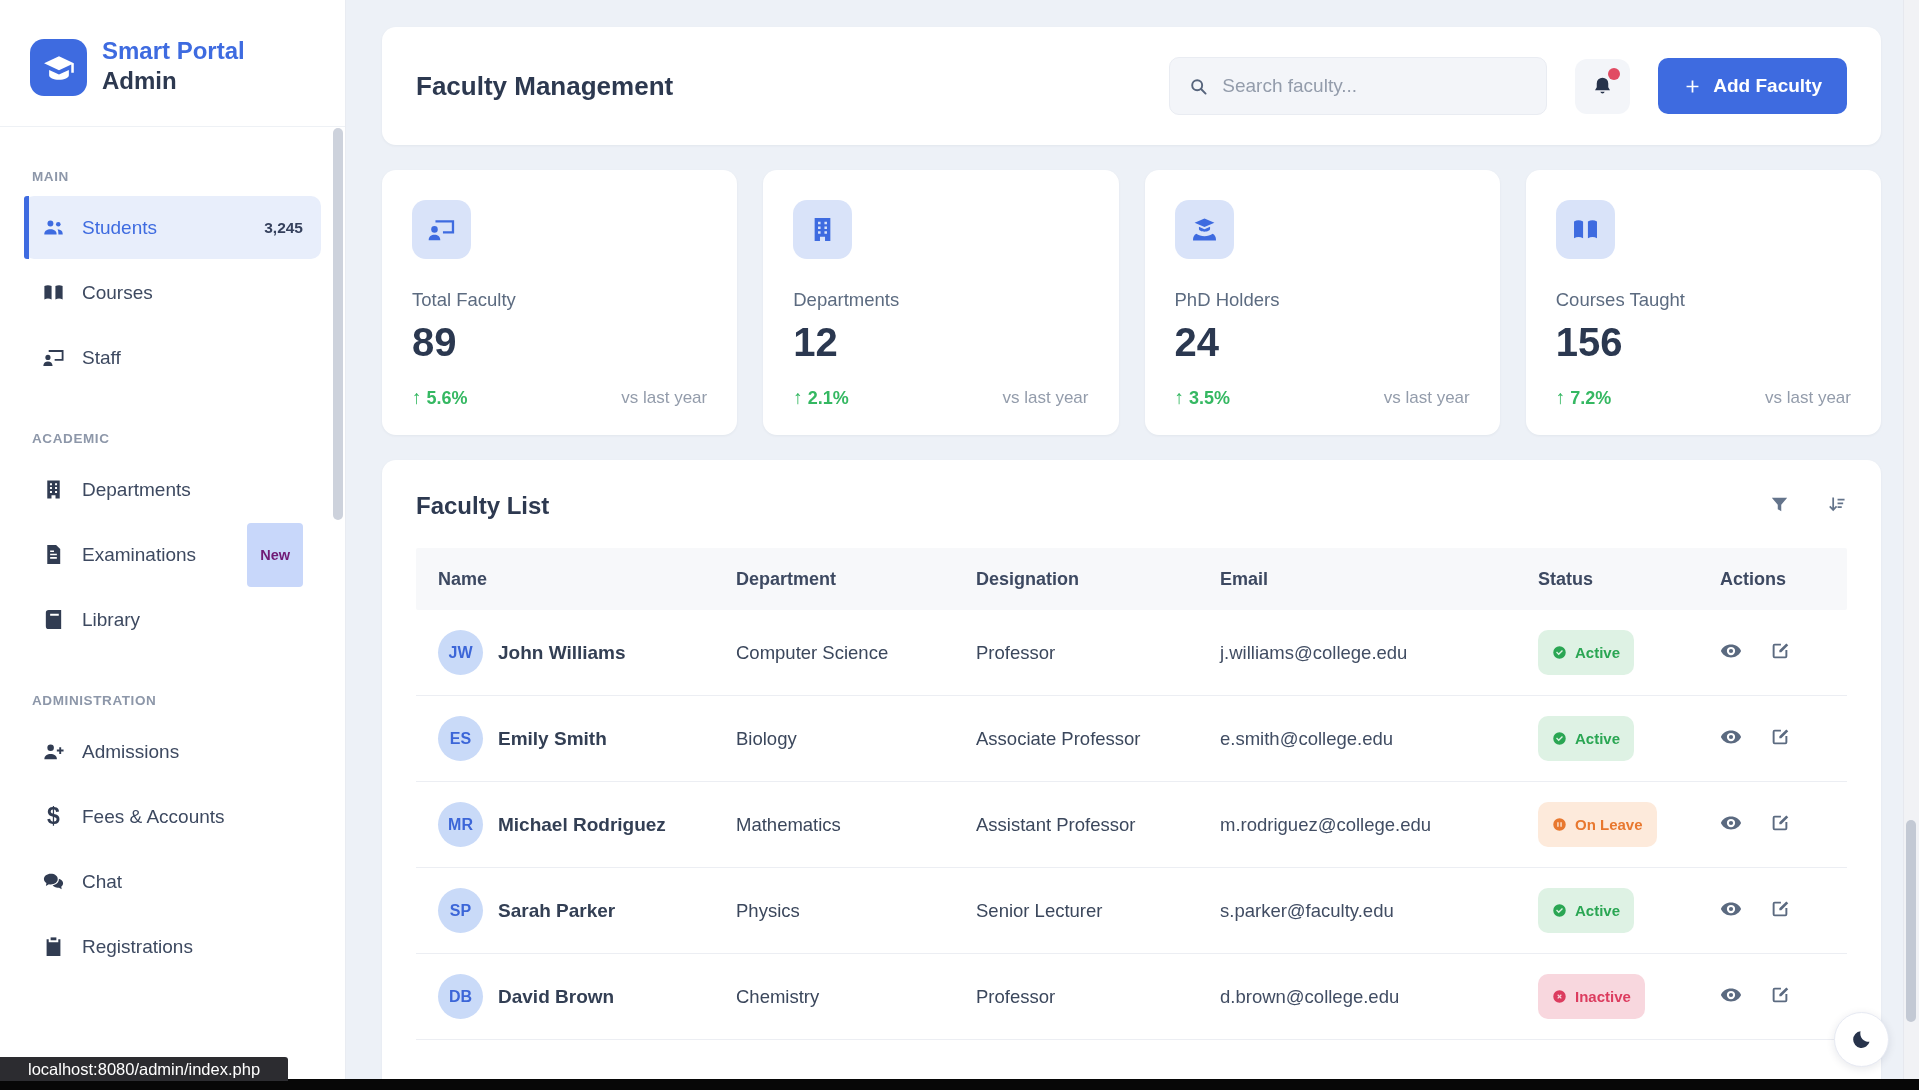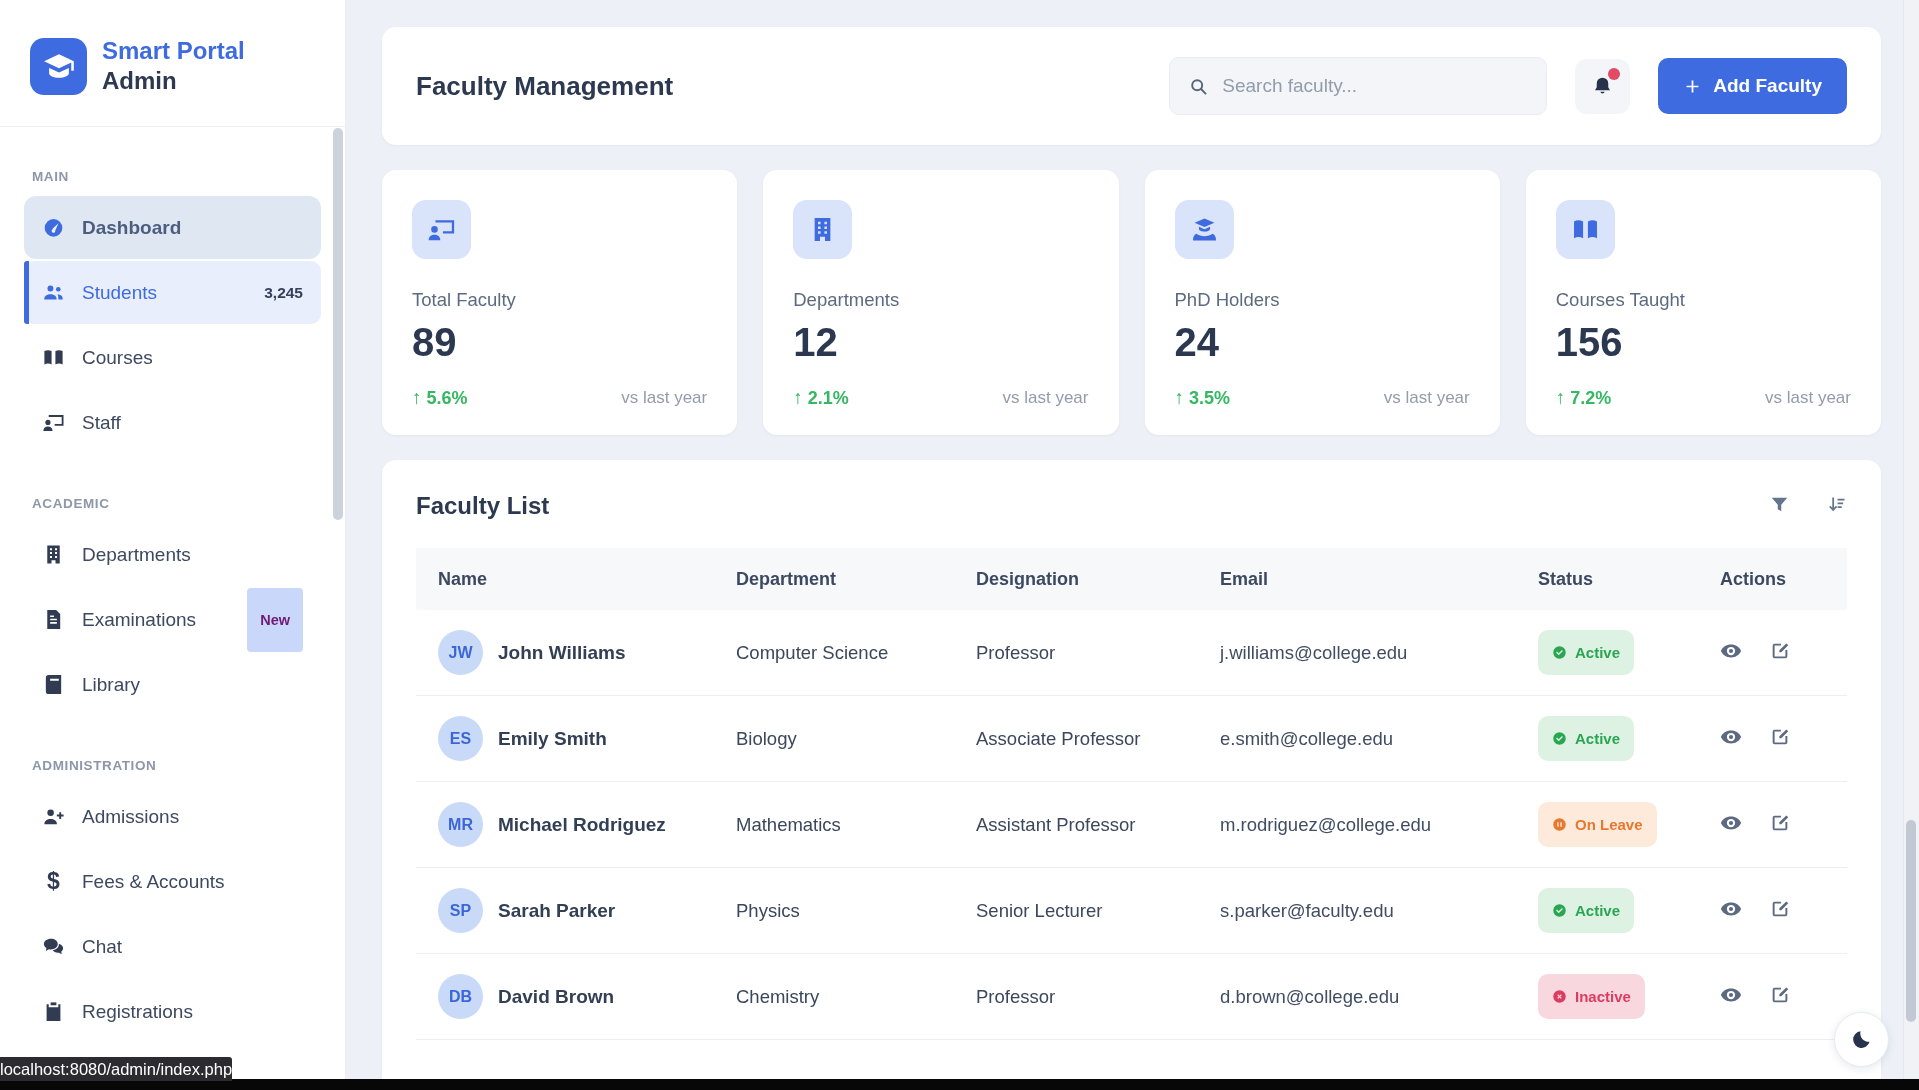--- a/index.html
+++ b/index.html
@@ -3,21 +3,21 @@
 <meta charset="utf-8">
 <style>
   * { margin:0; padding:0; box-sizing:border-box; }
   html,body { width:1919px; height:1090px; overflow:hidden; }
   body { font-family:"Liberation Sans", sans-serif; background:#edf1f7; position:relative; }
 
   
   .sidebar { position:absolute; left:0; top:0; width:346px; height:100%; background:#fff;
              border-right:1px solid #e9ecf2; z-index:5; }
   .side-inner { padding:30px 24px 0; }
-  .brand { display:flex; align-items:center; gap:15px; margin:6px 6px 0; }
+  .brand { display:flex; align-items:flex-end; gap:15px; margin:6px 6px 0; }
   .brand-logo { width:57px; height:57px; border-radius:14px; background:#3e6be0; color:#fff;
                 display:flex; align-items:center; justify-content:center; flex:0 0 auto; }
   .brand-logo .ic { width:32px; height:32px; }
   .brand-name { font-size:24px; font-weight:bold; color:#3e6be0; line-height:1.25; }
   .brand-role { font-size:24px; font-weight:bold; color:#2d3950; line-height:1.25; }
   .side-divider { border-top:1px solid #eef1f5; margin:30px -24px 0; }
   .sec-label { margin:42px 8px 12px; font-size:13.5px; font-weight:bold; color:#8d97a9; letter-spacing:.6px; }
   .si { display:flex; align-items:center; height:63px; margin-bottom:2px; padding:0 18px;
         border-radius:12px; gap:17px; color:#3d4960; cursor:pointer; position:relative; }
   .si .ic { width:23px; height:23px; color:#313c52; flex:0 0 auto; }
@@ -103,21 +103,21 @@
   
   .moon-btn { position:absolute; left:1834px; top:1012px; width:55px; height:55px; border-radius:50%;
               background:#fff; border:1px solid #e7eaf3; box-shadow:0 2px 8px rgba(20,30,60,.10);
               display:flex; align-items:center; justify-content:center; cursor:pointer; z-index:20; }
   .moon-btn .ic { width:23px; height:23px; color:#27334b; }
   .win-scroll-track { position:absolute; right:0; top:0; width:16px; height:100%; background:#f1f2f5;
                       border-left:1px solid #e6e8ee; z-index:15; }
   .win-scroll-thumb { position:absolute; right:3px; top:820px; width:10px; height:202px;
                       background:#c3c9d4; border-radius:6px; }
   .statusbar { position:absolute; left:0; top:1057px; height:24px; background:#2c2c30; color:#fff;
-               font-size:16.5px; display:flex; align-items:center; padding:0 0; z-index:30;
+               font-size:16.5px; display:flex; align-items:center; padding:0 28px; z-index:30;
                border-top-right-radius:3px; }
   .bottom-bar { position:absolute; left:0; top:1079px; width:100%; height:11px; background:#070707; z-index:29; }
 
   .ic { display:inline-flex; }
   .ic svg { width:100%; height:100%; display:block; }
 </style>
 </head>
 <body>
 
 <aside class="sidebar">
@@ -131,29 +131,20 @@
           </span>
       </div>
       <div>
         <div class="brand-name">Smart Portal</div>
         <div class="brand-role">Admin</div>
       </div>
     </div>
     <div class="side-divider"></div>
 
     <div class="sec-label">MAIN</div>
-    <div class="si active">
-      <span class="ic">
-          <svg viewBox="0 0 24 24" fill="currentColor" xmlns="http://www.w3.org/2000/svg">
-            <circle cx="12" cy="12.4" r="9.2"></circle>
-            <path fill="rgba(255,255,255,.92)" d="M11.2 13.9a1.9 1.9 0 102.6 1.3l3.4-7.6-6.2 5.8c.1.2.1.3.2.5z"></path>
-          </svg>
-        </span>
-      <span class="si-label">Dashboard</span>
-    </div>
     <div class="si hovered">
       <span class="ic">
           <svg viewBox="0 0 24 24" fill="currentColor" xmlns="http://www.w3.org/2000/svg">
             <circle cx="8.8" cy="7.8" r="3.1"></circle>
             <path d="M2.4 18.5c0-2.9 2.9-4.7 6.4-4.7s6.4 1.8 6.4 4.7v.7H2.4v-.7z"></path>
             <circle cx="17" cy="8.6" r="2.4"></circle>
             <path d="M16.3 13.9c3 .2 5.3 1.8 5.3 4.6v.7h-4.5v-.7c0-1.8-.3-3.4-.8-4.6z"></path>
           </svg>
         </span>
       <span class="si-label">Students</span>

